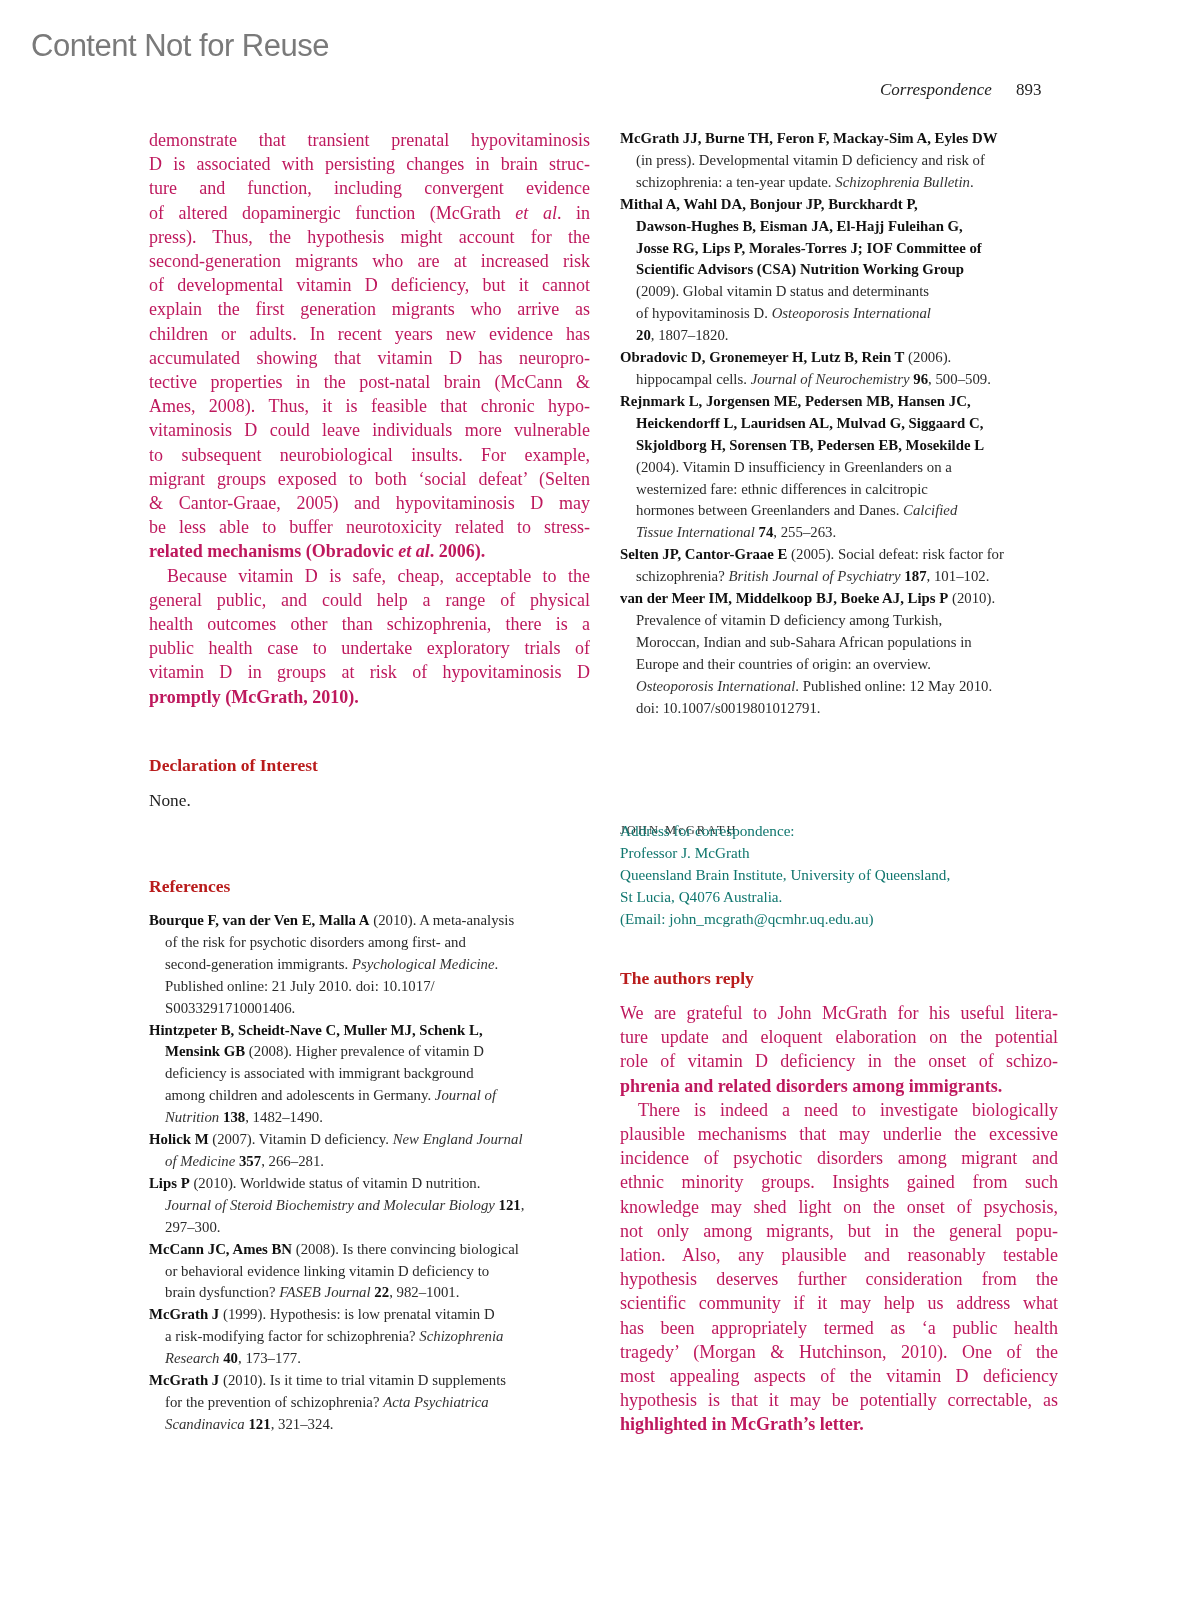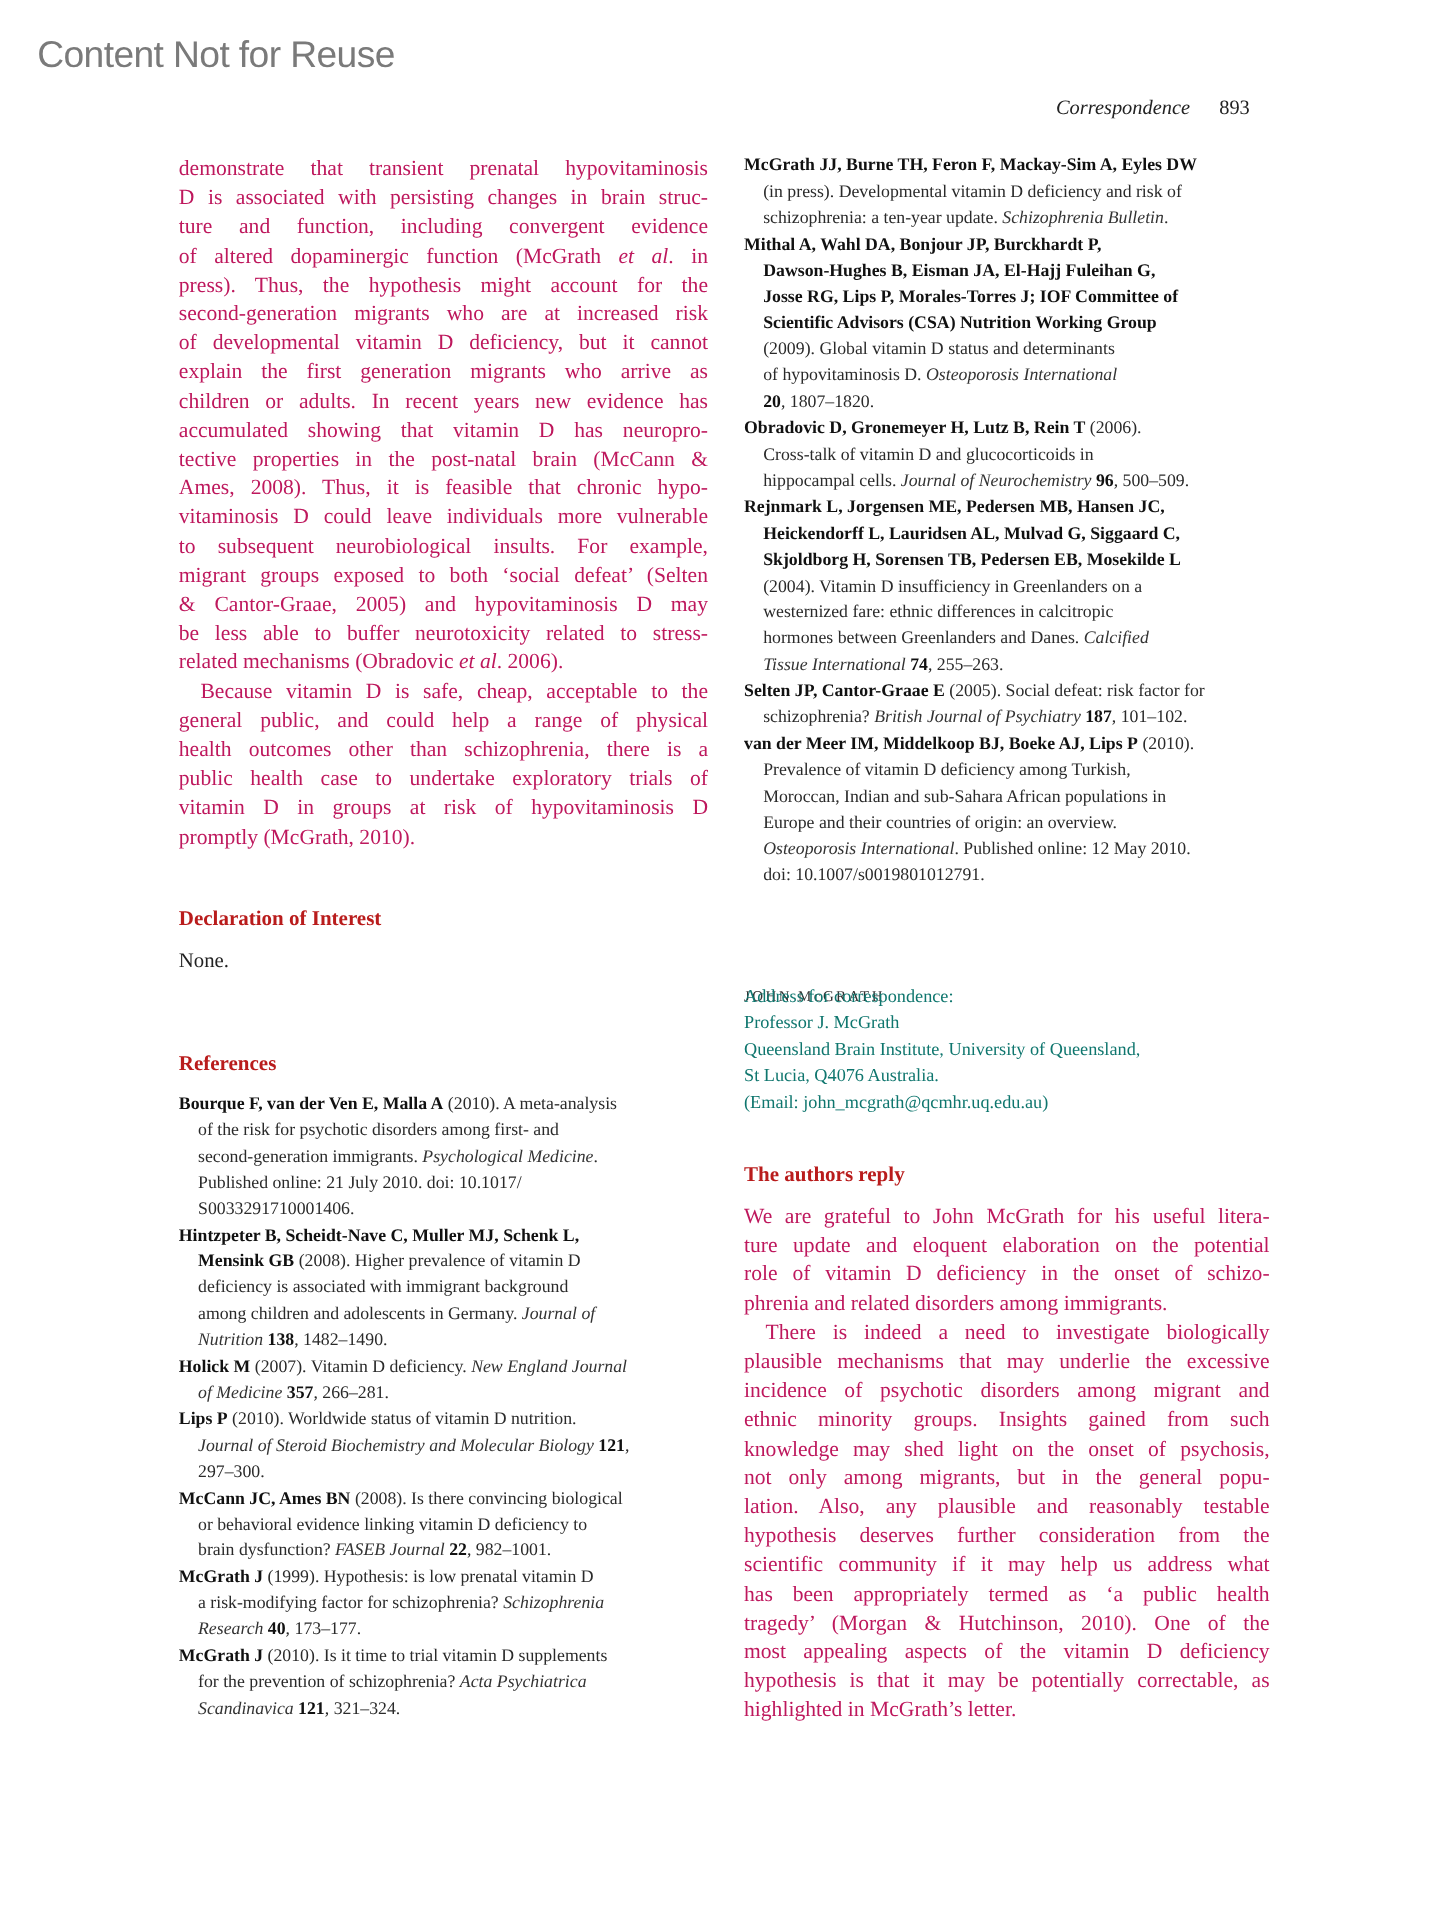--- a/index.html
+++ b/index.html
@@ -6,21 +6,21 @@
   body { width: 1200px; height: 1601px; position: relative; overflow: hidden;
          font-family: "Liberation Serif", "DejaVu Serif", serif; color: #1a1a1a; }
   .watermark { position: absolute; left: 31px; top: 28px; font-family: "Liberation Sans", "DejaVu Sans", sans-serif;
                font-size: 31px; color: #7a7a7a; letter-spacing: -0.5px; }
   .running-head { position: absolute; left: 880px; top: 80px; font-size: 17px; color: #222; }
   .running-head .section { font-style: italic; margin-right: 20px; }
   .col { position: absolute; }
   .col-left { left: 149px; top: 130px; width: 441px; }
   .body-text { font-size: 18px; line-height: 24.2px; text-align: justify; color: #be185d; }
   .body-text .line { display: block; text-align-last: justify; white-space: nowrap; }
-  .body-text .line.last { text-align-last: left; }
+  .body-text .line.last { text-align-last: left; font-weight: bold; }
   .body-text .indent { padding-left: 18px; }
   .heading { position: absolute; font-weight: bold; font-size: 17.5px; color: #b91c1c; }
   .plain { position: absolute; font-size: 17.3px; color: #222; }
   .ref { font-size: 14.8px; line-height: 21.9px; color: #2a2a2a; }
   .ref .rl { display: block; white-space: nowrap; padding-left: 16px; }
   .ref .rl.first { padding-left: 0; }
   .ref b { color: #111; margin-top: 42px; }
   .ref i { color: #333; }
   .sig { position: absolute; left: 620px; top: 784px; font-size: 12.5px; letter-spacing: 2px; color: #333; margin-top: 39px; }
   .address { position: absolute; left: 620px; top: 820px; font-size: 15.2px; line-height: 21.9px; color: #0f766e; }
@@ -123,21 +123,20 @@
       <span class="rl first"><b>Mithal A, Wahl DA, Bonjour JP, Burckhardt P,</b></span>
       <span class="rl"><b>Dawson-Hughes B, Eisman JA, El-Hajj Fuleihan G,</b></span>
       <span class="rl"><b>Josse RG, Lips P, Morales-Torres J; IOF Committee of</b></span>
       <span class="rl"><b>Scientific Advisors (CSA) Nutrition Working Group</b></span>
       <span class="rl">(2009). Global vitamin D status and determinants</span>
       <span class="rl">of hypovitaminosis D. <i>Osteoporosis International</i></span>
       <span class="rl"><b>20</b>, 1807–1820.</span>
     </div>
     <div>
       <span class="rl first"><b>Obradovic D, Gronemeyer H, Lutz B, Rein T</b> (2006).</span>
-      <span class="rl">Cross-talk of vitamin D and glucocorticoids in</span>
       <span class="rl">hippocampal cells. <i>Journal of Neurochemistry</i> <b>96</b>, 500–509.</span>
     </div>
     <div>
       <span class="rl first"><b>Rejnmark L, Jorgensen ME, Pedersen MB, Hansen JC,</b></span>
       <span class="rl"><b>Heickendorff L, Lauridsen AL, Mulvad G, Siggaard C,</b></span>
       <span class="rl"><b>Skjoldborg H, Sorensen TB, Pedersen EB, Mosekilde L</b></span>
       <span class="rl">(2004). Vitamin D insufficiency in Greenlanders on a</span>
       <span class="rl">westernized fare: ethnic differences in calcitropic</span>
       <span class="rl">hormones between Greenlanders and Danes. <i>Calcified</i></span>
       <span class="rl"><i>Tissue International</i> <b>74</b>, 255–263.</span>

